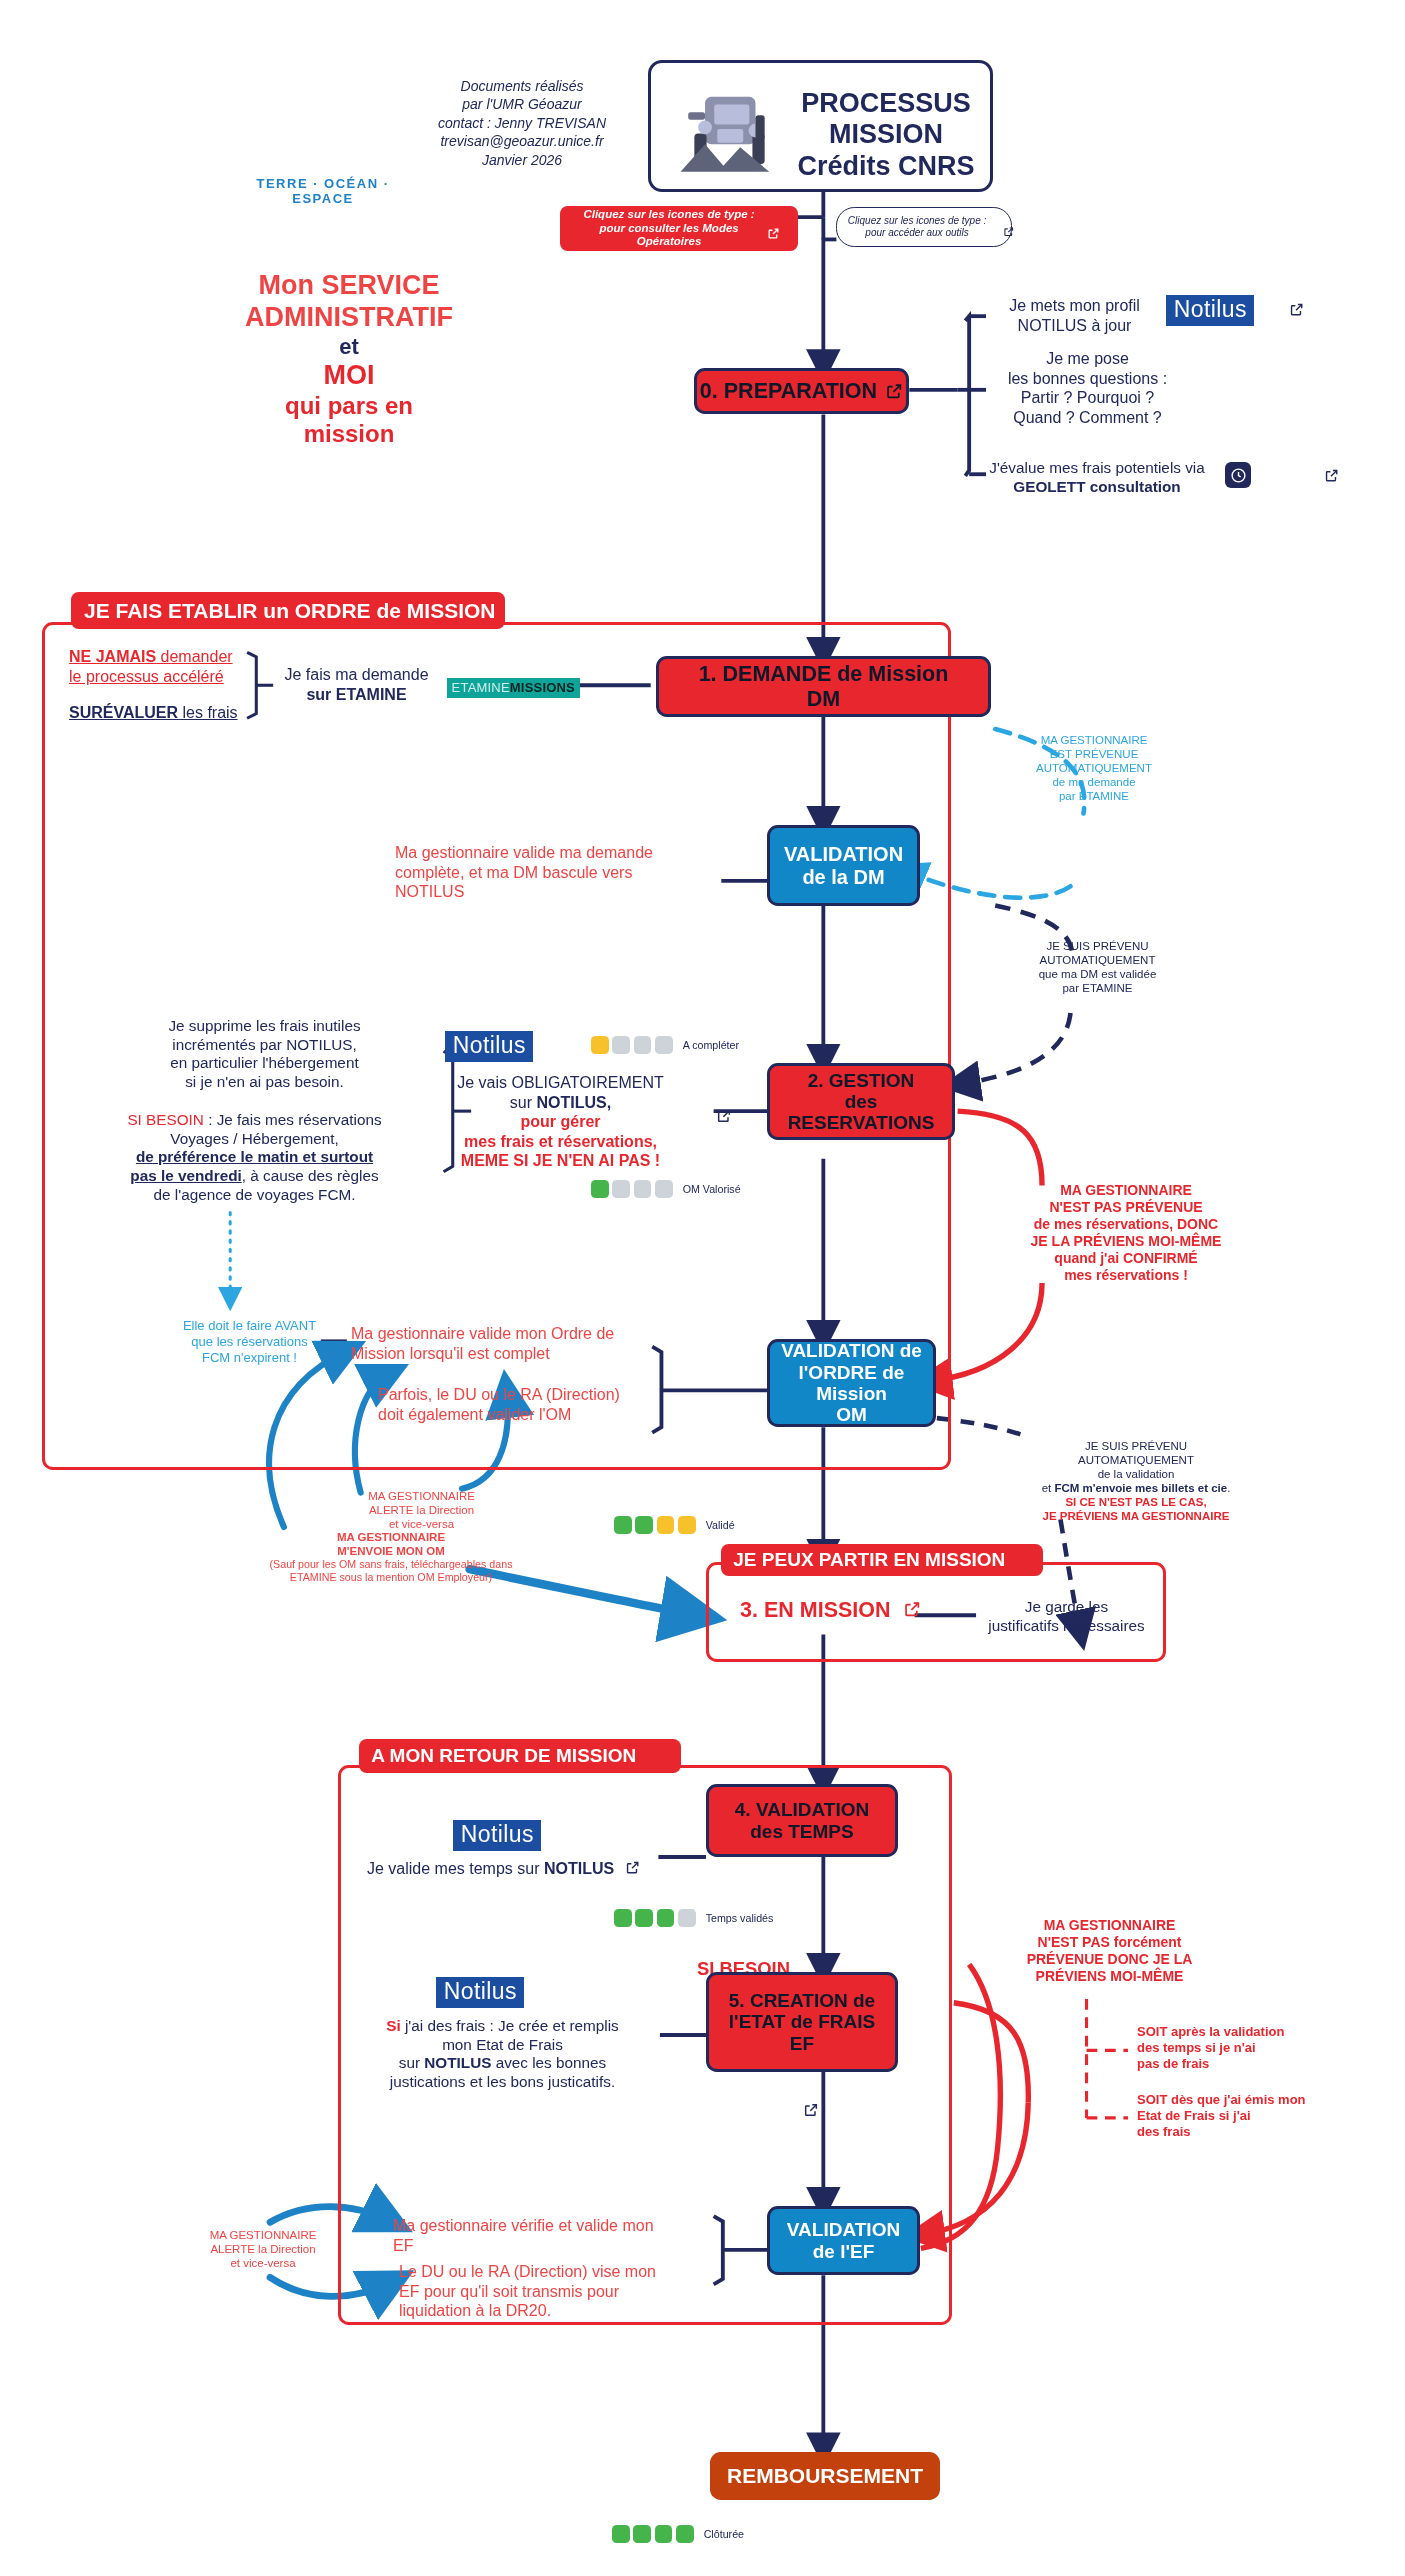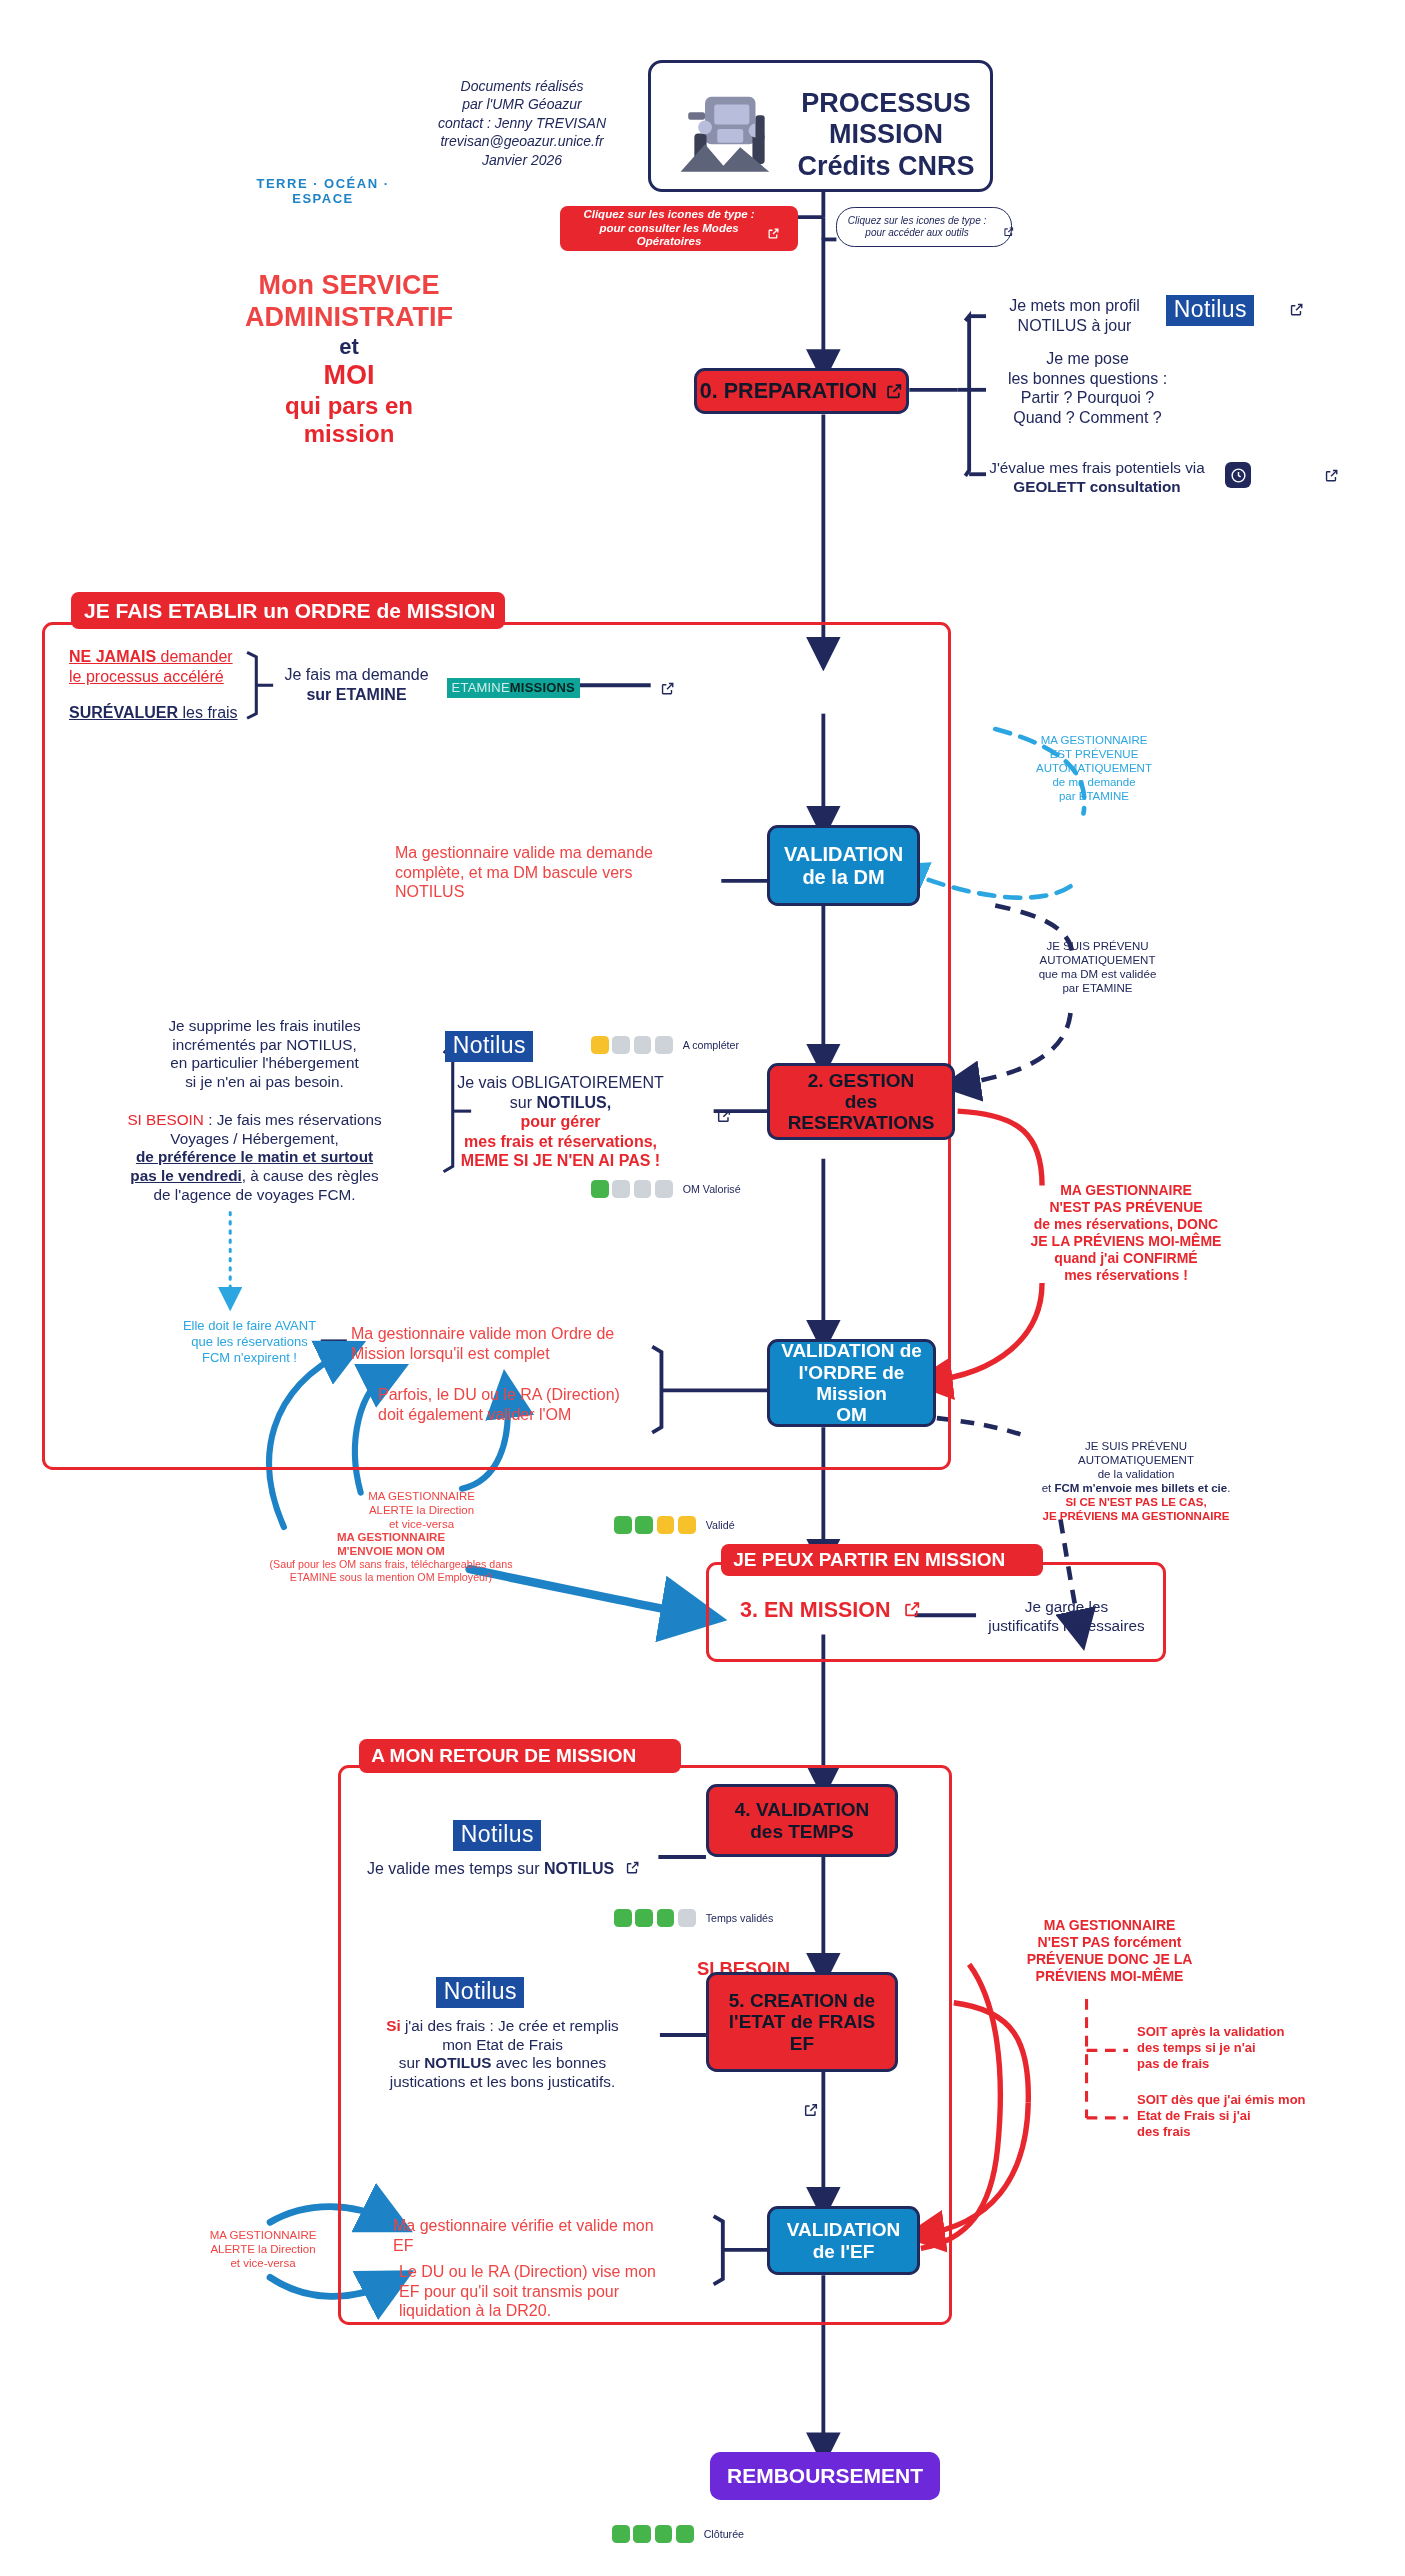--- a/index.html
+++ b/index.html
@@ -13,21 +13,21 @@
   .c-blue{color:#ef4444;}
   .c-lblue{color:#2ba6e0;}
 
   
   .redbox{background:#e8262d;border:3.8px solid #21285c;border-radius:10.7px;color:#0f172a;
           font-weight:bold;display:flex;align-items:center;justify-content:center;
           text-align:center;line-height:1.12;box-sizing:border-box;}
   .bluebox{background:#1287c8;border:3.8px solid #21285c;border-radius:10.7px;color:#fff;
           font-weight:bold;display:flex;align-items:center;justify-content:center;
           text-align:center;line-height:1.12;box-sizing:border-box;}
-  .navybox{background:#6d28d9;border-radius:10.7px;color:#fff;font-weight:bold;
+  .navybox{background:#c2410c;border-radius:10.7px;color:#fff;font-weight:bold;
           display:flex;align-items:center;justify-content:center;text-align:center;
           box-sizing:border-box;}
   .titlebox{border:3.8px solid #21285c;border-radius:14px;background:#fff;box-sizing:border-box;}
   .banner{background:#e8262d;border-radius:7.7px;color:#fff;font-weight:bold;
           display:flex;align-items:center;box-sizing:border-box;}
   .outline-red{border:3.8px solid #e8262d;border-radius:10.7px;box-sizing:border-box;}
   .tip-red{background:#e8262d;border-radius:7.7px;color:#fff;display:flex;
            align-items:center;justify-content:center;box-sizing:border-box;
            font-style:italic;font-weight:bold;text-align:center;line-height:1.2;}
   .tip-white{background:#fff;border:1.5px solid #21285c;border-radius:18.4px;color:#21285c;
@@ -360,20 +360,26 @@
 </div>
 <span class="abs ext" style="left:591px;top:678px;font-size:15.3px;color:#21285c;">
   <svg viewBox="0 0 24 24" fill="none" stroke="currentColor" stroke-width="2.2">
         <path d="M14 4h6v6"></path>
         <path d="M20 4L11 13"></path>
         <path d="M18 14v5a1 1 0 0 1-1 1H5a1 1 0 0 1-1-1V7a1 1 0 0 1 1-1h5"></path>
       </svg>
 </span>
 
 
+<div class="abs redbox" style="left:656px;top:656px;width:335px;height:61px;font-size:21.5px;position:absolute;">
+  <div style="width:100%;">
+    <div>1. DEMANDE de Mission</div>
+    <div>DM</div>
+  </div>
+</div>
 <span class="abs ext" style="left:938px;top:679px;font-size:19px;color:#fff;">
   <svg viewBox="0 0 24 24" fill="none" stroke="currentColor" stroke-width="2.2">
         <path d="M14 4h6v6"></path>
         <path d="M20 4L11 13"></path>
         <path d="M18 14v5a1 1 0 0 1-1 1H5a1 1 0 0 1-1-1V7a1 1 0 0 1 1-1h5"></path>
       </svg>
 </span>
 
 <div class="abs t ctr c-lblue" style="left:1021px;top:733px;width:146px;font-size:11.5px;">
   <div>MA GESTIONNAIRE</div>

